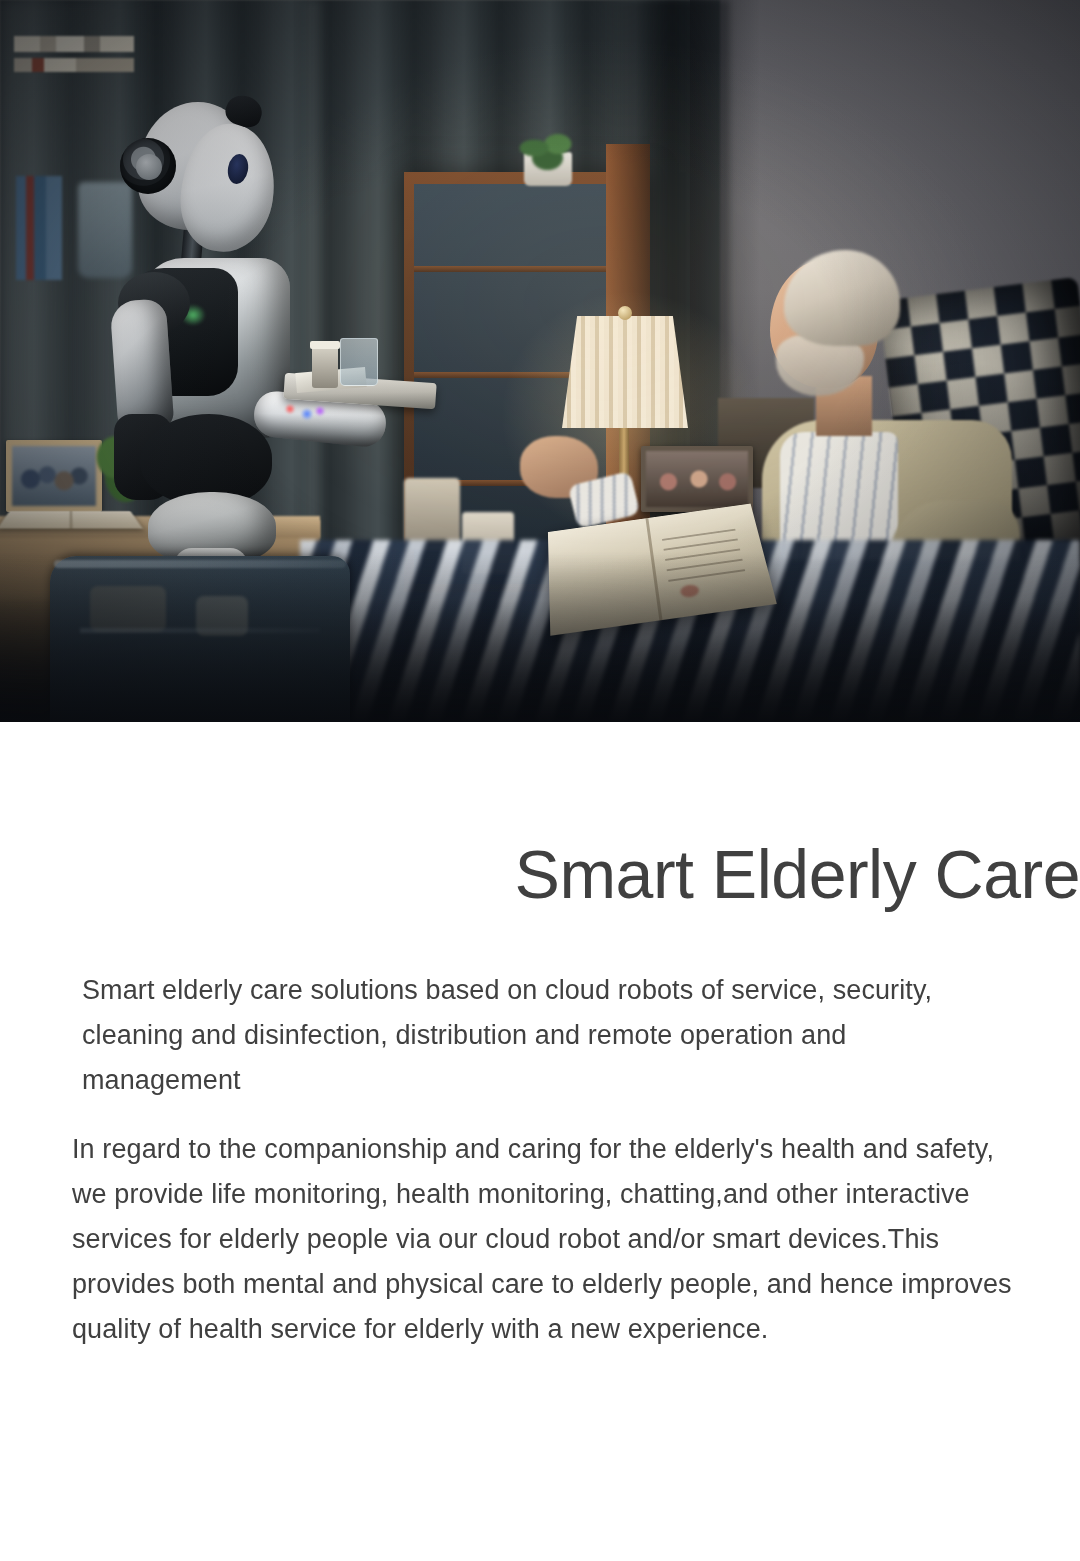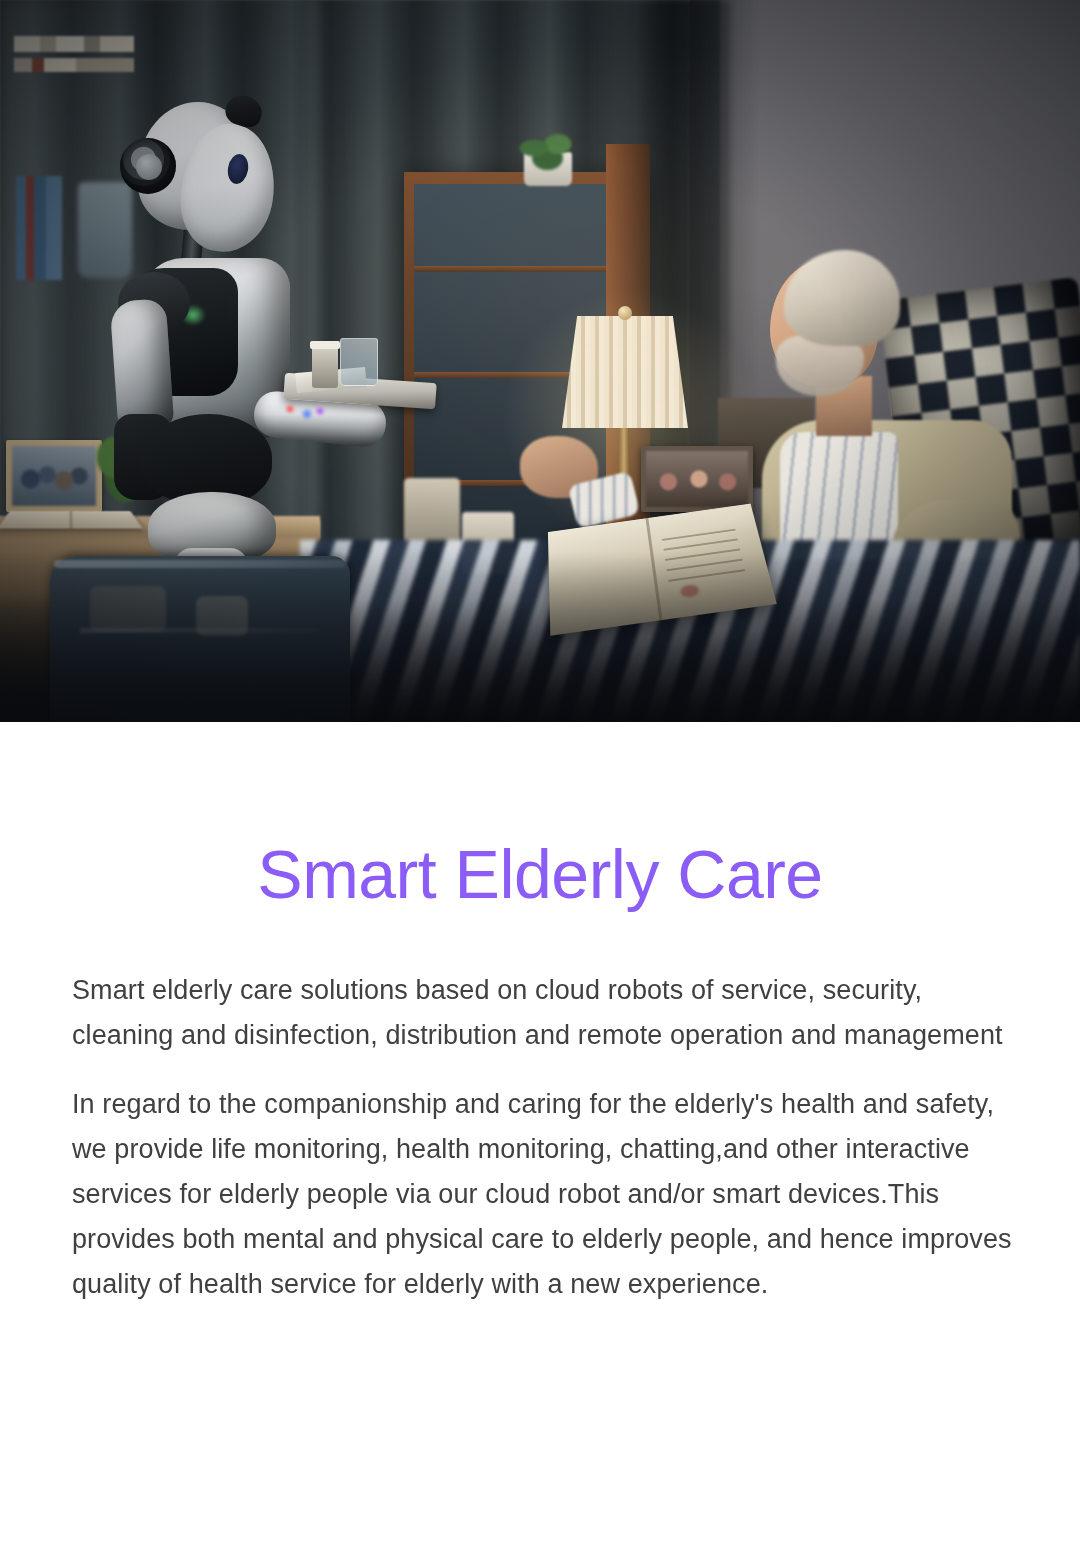--- a/index.html
+++ b/index.html
@@ -626,40 +626,40 @@
 
   
   .content {
     position: relative;
     width: 1080px;
     padding: 0;
     background: #ffffff;
   }
   .title {
     margin-top: 118px;
-    text-align: center;
+    text-align: right;
     font-size: 68px;
     font-weight: 400;
-    color: #8b5cf6;
+    color: #404040;
     letter-spacing: -0.5px;
     line-height: 1;
   }
   .body-block {
     margin: 0 auto;
     width: 944px;
     padding-left: 4px;
   }
   .para {
     color: #404040;
     font-size: 27px;
     line-height: 45px;
     font-weight: 400;
     letter-spacing: .1px;
   }
-  .para-1 { margin-top: 60px; }
+  .para-1 { margin-top: 60px; margin-left: 10px; }
   .para-2 { margin-top: 24px; }
 </style>
 </head>
 <body>
 
 <div class="page">
 
   <div class="hero">
     <div class="hero-scene">
 

